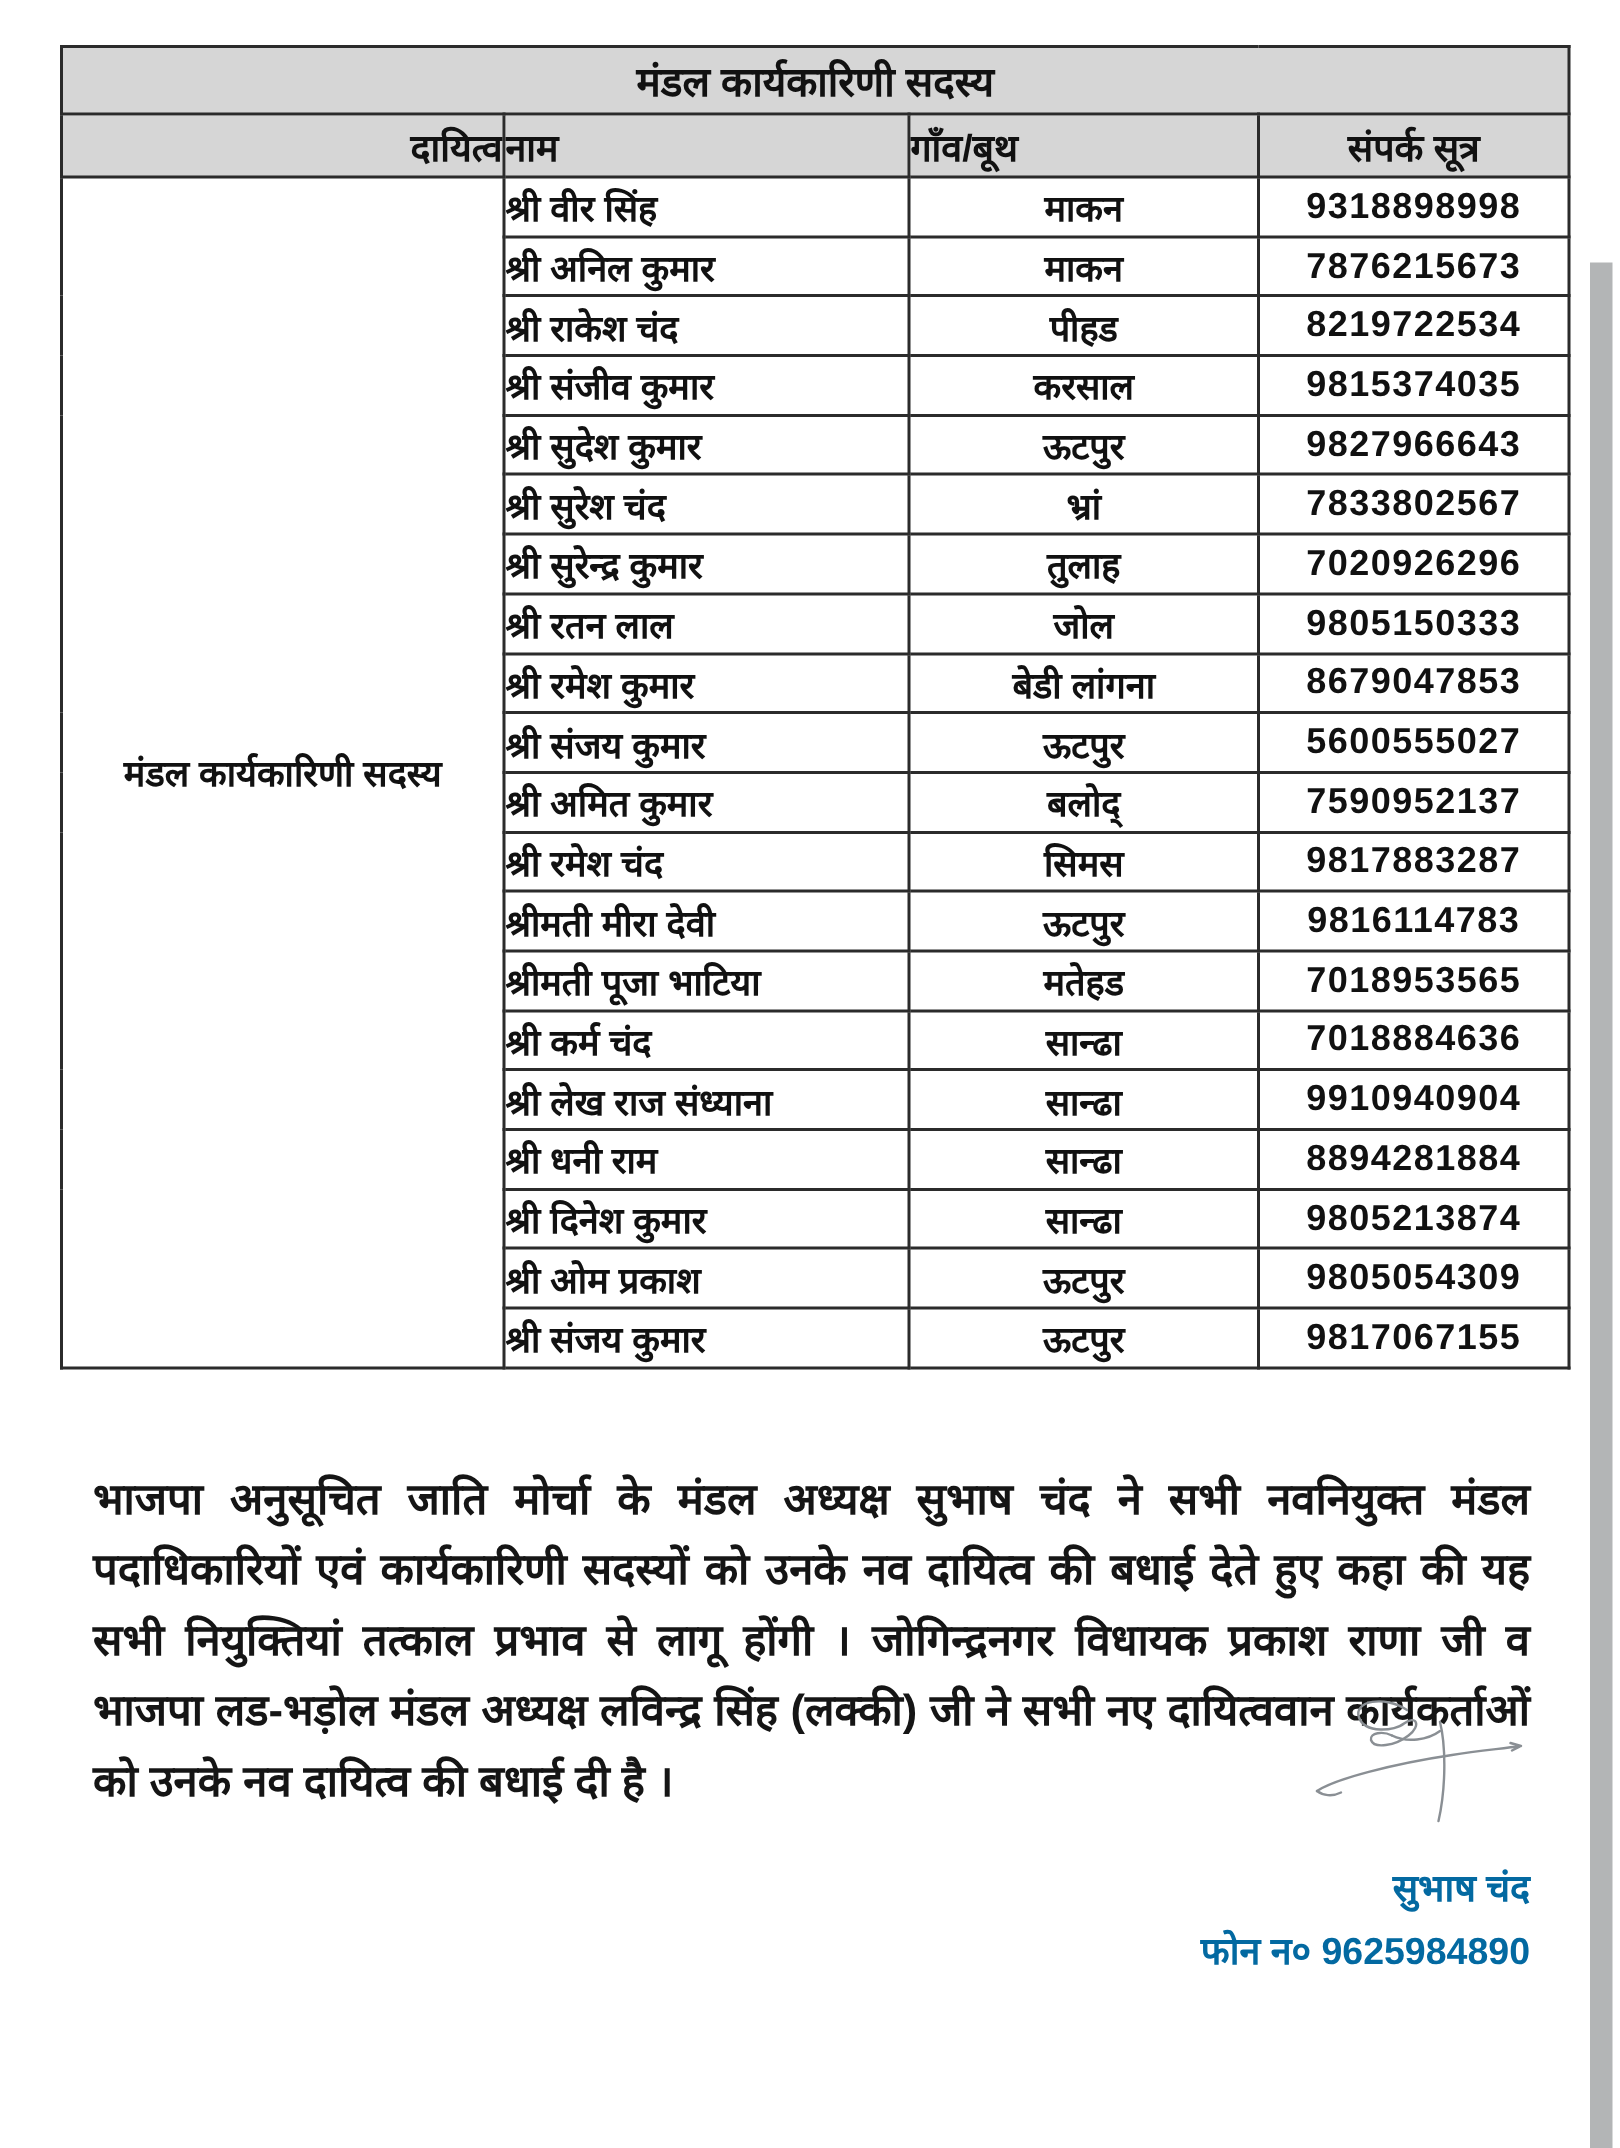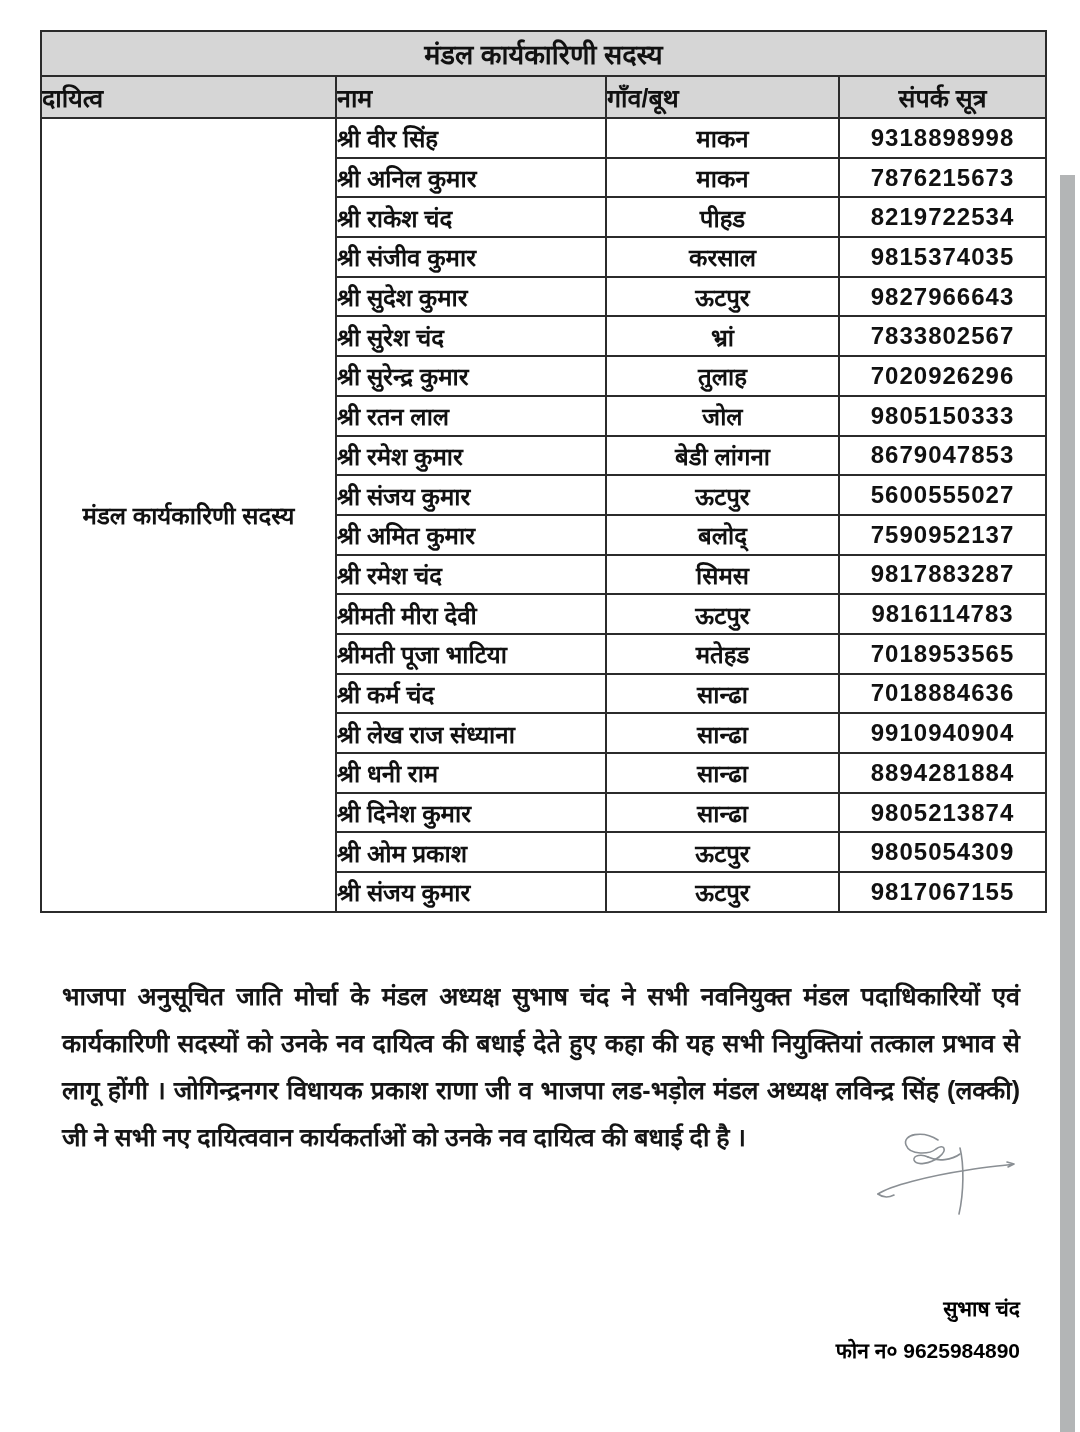--- a/index.html
+++ b/index.html
@@ -46,67 +46,67 @@
     height: 43px;
     background: #d6d6d6;
     font-size: 27px;
     text-align: center;
   }
   tr.header-row th {
     height: 40px;
     background: #d6d6d6;
     font-size: 25px;
   }
-  th.h-role  { text-align: left; }
+  th.h-role  { text-align: right; }
   th.h-name  { text-align: left; padding-left: 13px; }
   th.h-village { text-align: left; padding-left: 10px; }
   th.h-phone { text-align: center; }
 
   table.member-table tbody td { height: 37.7px; font-size: 24px; }
   td.role-cell {
     text-align: center;
     font-size: 25px;
     white-space: normal;
   }
   td.name-cell    { text-align: left; padding-left: 13px; }
   td.village-cell { text-align: center; padding-left: 10px; margin-left: 40px; }
   td.phone-cell   { text-align: center; font-size: 22px; letter-spacing: 1px; }
 
   
   .body-paragraph {
     position: absolute;
     left: 62px;
     top: 948px;
     width: 958px;
-    font-size: 25px;
+    font-size: 29px;
     font-weight: 700;
     line-height: 47px;
     text-align: justify;
     color: #151515;
   }
 
   
   .signature {
     position: absolute;
     left: 868px;
     top: 1126px;
     width: 170px;
     height: 100px;
   }
 
   
   .footer-block {
     position: absolute;
     right: 60px;
-    top: 1288px;
+    top: 1238px;
     text-align: right;
-    font-size: 21px;
+    font-size: 25px;
     font-weight: 700;
     line-height: 42px;
-    color: #000000;
+    color: #0369a1;
   }
 
   
   .scrollbar-track {
     position: absolute;
     right: 0;
     top: 175px;
     width: 20px;
     height: 1257px;
     background: #ffffff;

